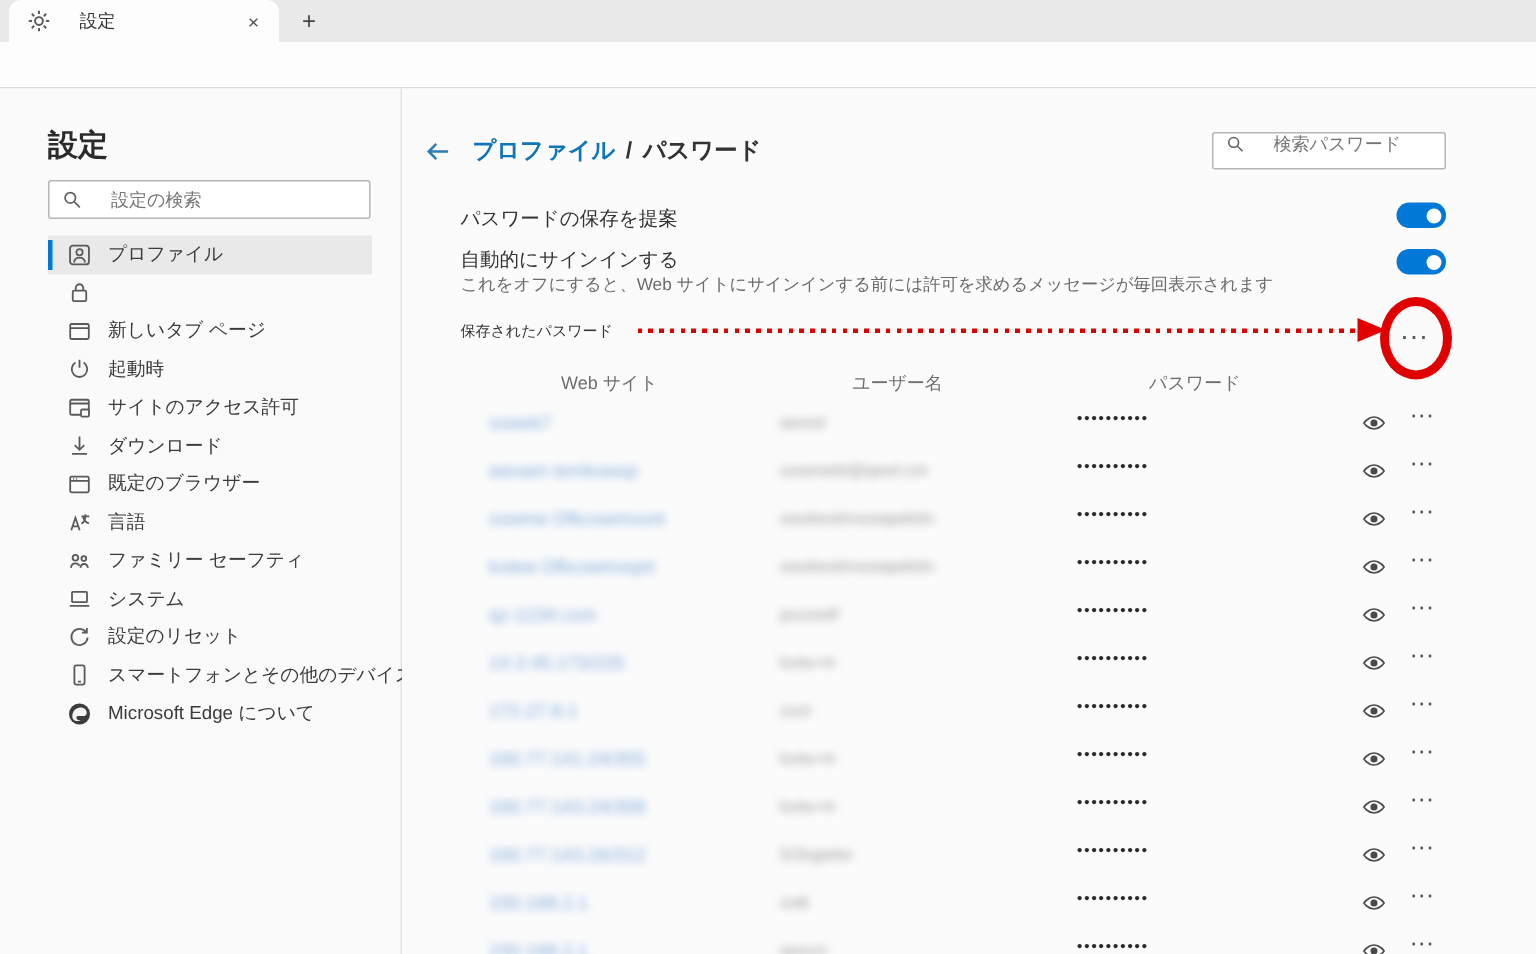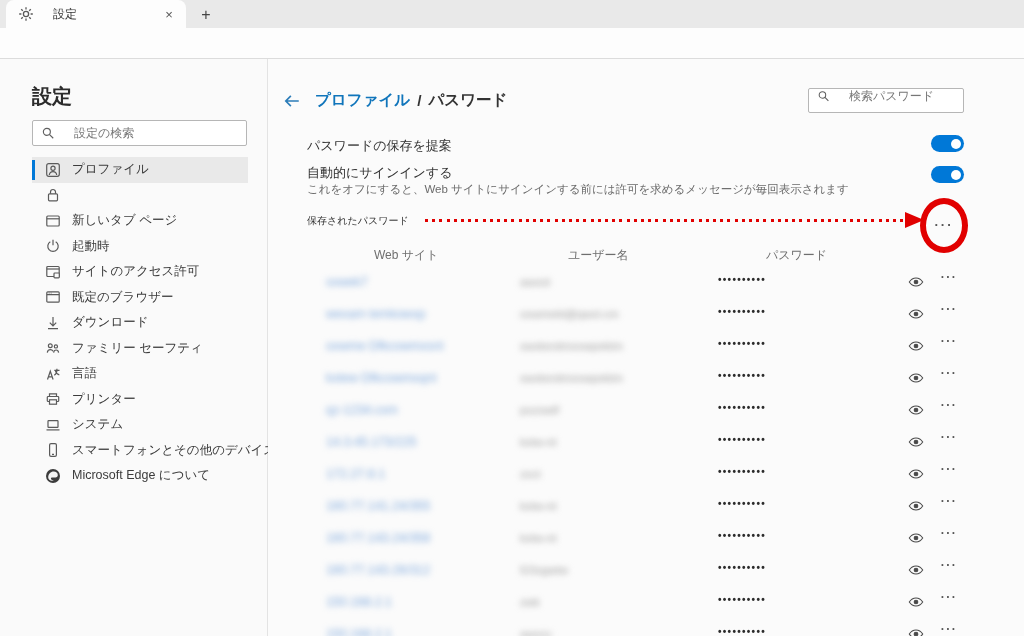--- a/index.html
+++ b/index.html
@@ -204,72 +204,71 @@
                 <rect x="1.8" y="2.5" width="12.4" height="10" rx="1"></rect>
                 <path d="M1.8 5h12.4"></path>
                 <rect x="9" y="9" width="5.3" height="4.8" rx=".8" fill="#fafafa"></rect>
               </svg>
             </span>
             <span class="s-label">サイトのアクセス許可</span>
           </div>
           <div class="side-item">
             <span class="s-icon icon-flex">
               <svg viewBox="0 0 16 16" fill="none" stroke="#5a5a5a" stroke-width="1.2">
+                <path d="M8 2v8.5M4.8 7.7L8 10.9l3.2-3.2M3 13.6h10"></path>
+              </svg>
+            </span>
+            <span class="s-label">ダウンロード</span>
+          </div>
+          <div class="side-item">
+            <span class="s-icon icon-flex">
+              <svg viewBox="0 0 16 16" fill="none" stroke="#5a5a5a" stroke-width="1.2">
                 <rect x="1.8" y="2.8" width="12.4" height="10.4" rx="1"></rect>
                 <path d="M1.8 5.6h12.4M3.8 4.2h.6M5.8 4.2h.6"></path>
               </svg>
             </span>
             <span class="s-label">既定のブラウザー</span>
           </div>
           <div class="side-item">
             <span class="s-icon icon-flex">
               <svg viewBox="0 0 16 16" fill="none" stroke="#5a5a5a" stroke-width="1.2">
-                <path d="M8 2v8.5M4.8 7.7L8 10.9l3.2-3.2M3 13.6h10"></path>
-              </svg>
-            </span>
-            <span class="s-label">ダウンロード</span>
+                <path d="M2.5 13.5L5.3 5.2l2.8 8.3M3.3 10.9h4"></path>
+                <path d="M9.3 4.3h5.2M11.9 2.8v1.5c0 2.2-1 3.9-2.6 4.9M10.3 4.3c.5 2.2 1.9 4 4 4.6"></path>
+              </svg>
+            </span>
+            <span class="s-label">言語</span>
           </div>
           <div class="side-item">
             <span class="s-icon icon-flex">
               <svg viewBox="0 0 16 16" fill="none" stroke="#5a5a5a" stroke-width="1.2">
                 <circle cx="5.3" cy="5.8" r="1.9"></circle>
                 <circle cx="10.9" cy="6.4" r="1.6"></circle>
                 <path d="M2.3 12.6c.2-1.9 1.4-3 3-3 1.2 0 2.2.6 2.7 1.7"></path>
                 <path d="M8.6 12.6c.2-1.6 1.2-2.6 2.5-2.6s2.3 1 2.5 2.6"></path>
               </svg>
             </span>
             <span class="s-label">ファミリー セーフティ</span>
           </div>
           <div class="side-item">
             <span class="s-icon icon-flex">
               <svg viewBox="0 0 16 16" fill="none" stroke="#5a5a5a" stroke-width="1.2">
-                <path d="M2.5 13.5L5.3 5.2l2.8 8.3M3.3 10.9h4"></path>
-                <path d="M9.3 4.3h5.2M11.9 2.8v1.5c0 2.2-1 3.9-2.6 4.9M10.3 4.3c.5 2.2 1.9 4 4 4.6"></path>
-              </svg>
-            </span>
-            <span class="s-label">言語</span>
-          </div>
-          <div class="side-item">
-            <span class="s-icon icon-flex">
-              <svg viewBox="0 0 16 16" fill="none" stroke="#5a5a5a" stroke-width="1.2">
-                <path d="M4.5 5.5V2.8h7v2.7"></path>
-                <rect x="2.3" y="5.5" width="11.4" height="5" rx=".8"></rect>
-                <rect x="4.5" y="8.8" width="7" height="4.4" fill="#fafafa"></rect>
-              </svg>
-            </span>
-            <span class="s-label">プリンター</span>
-          </div>
-          <div class="side-item">
-            <span class="s-icon icon-flex">
-              <svg viewBox="0 0 16 16" fill="none" stroke="#5a5a5a" stroke-width="1.2">
                 <rect x="3" y="3.6" width="10" height="6.8" rx=".6"></rect>
                 <path d="M1.5 12.9h13"></path>
               </svg>
             </span>
             <span class="s-label">システム</span>
+          </div>
+          <div class="side-item">
+            <span class="s-icon icon-flex">
+              <svg viewBox="0 0 16 16" fill="none" stroke="#5a5a5a" stroke-width="1.2">
+                <path d="M12.6 4.8A5.4 5.4 0 1 0 13.4 8"></path>
+                <path d="M12.9 1.6v3.2H9.7"></path>
+              </svg>
+            </span>
+            <span class="s-label">設定のリセット</span>
           </div>
           <div class="side-item">
             <span class="s-icon icon-flex">
               <svg viewBox="0 0 16 16" fill="none" stroke="#5a5a5a" stroke-width="1.2">
                 <rect x="4.6" y="1.6" width="6.8" height="12.8" rx="1.4"></rect>
                 <path d="M7 12.4h2"></path>
               </svg>
             </span>
             <span class="s-label">スマートフォンとその他のデバイス</span>
           </div>

